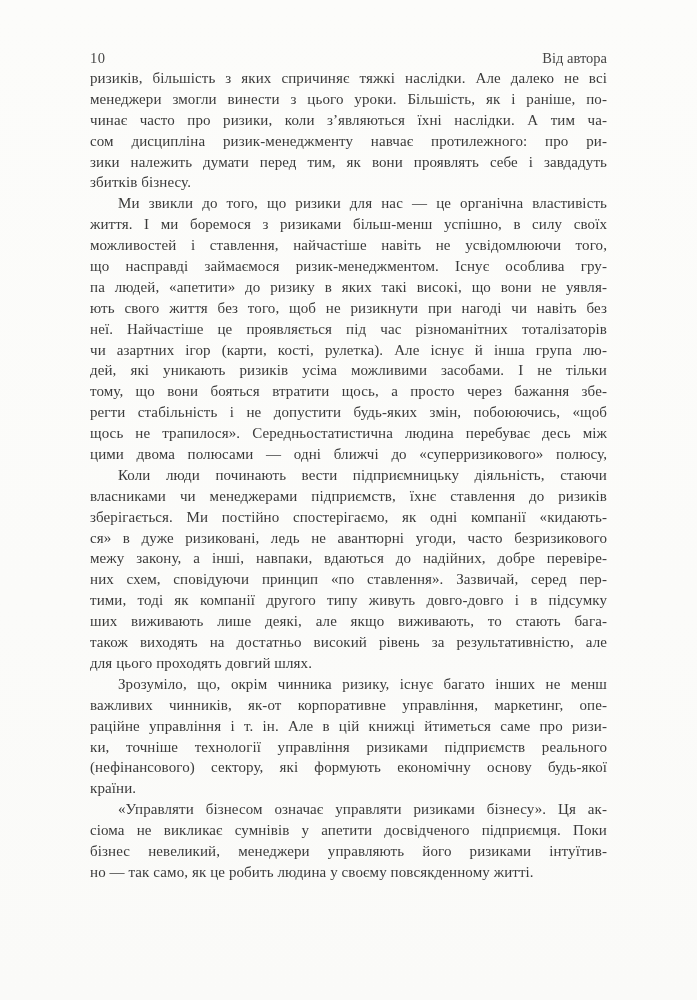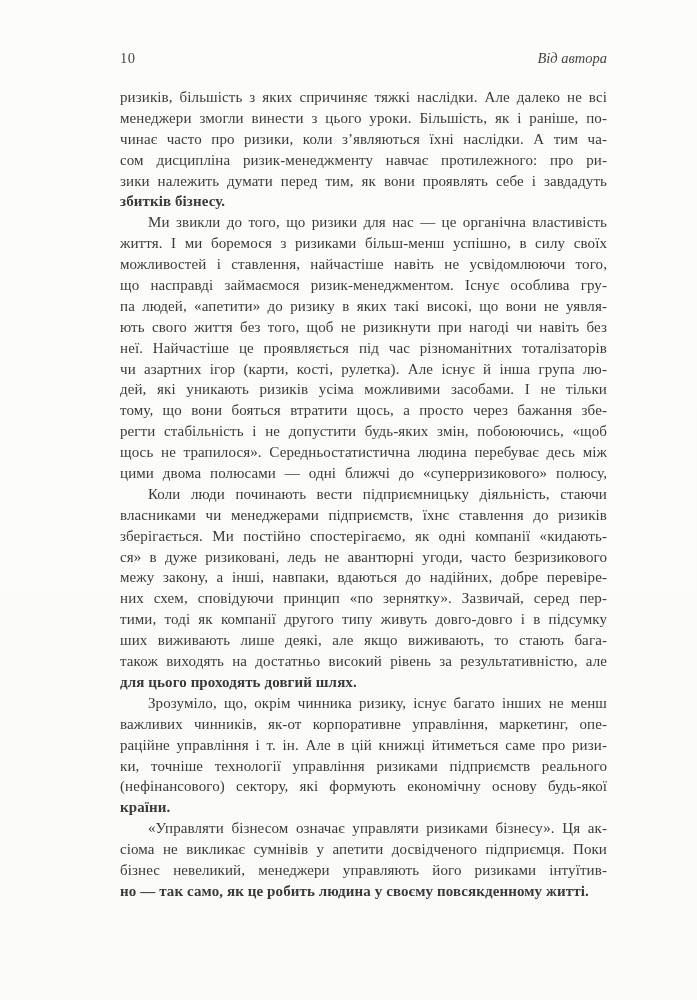--- a/index.html
+++ b/index.html
@@ -11,57 +11,54 @@
     height: 1000px;
     background: #fbfbf9;
     font-family: "Liberation Serif", "DejaVu Serif", serif;
     color: #3a3a3a;
     overflow: hidden;
   }
   .page {
     box-sizing: border-box;
     width: 697px;
     height: 1000px;
-    padding: 50px 90px 0 120px;
+    padding: 50px 90px 0 90px;
     background: linear-gradient(180deg, #fcfcfa 0%, #fbfbf9 60%, #fafaf8 100%);
   }
   .running-head {
     display: flex;
     justify-content: space-between;
     align-items: baseline;
     height: 18px;
     font-size: 14.5px;
     color: #474747;
   }
   .running-head .page-number {
     letter-spacing: 0.5px;
   }
   .running-head .running-title {
-    font-style: italic;
     color: #454545;
   }
   .body-text {
-    margin-top: 19px;
   }
   .paragraph {
     margin: 0;
     padding: 0;
   }
   .line {
     font-size: 15px;
     line-height: 20.9px;
     height: 20.9px;
     text-align: justify;
     text-align-last: justify;
     color: #3a3a3a;
     letter-spacing: 0.1px;
   }
   .line.last {
     text-align-last: left;
-    font-weight: bold;
   }
   .line.first-indent {
     text-indent: 28px;
   }
 </style>
 </head>
 <body>
 
 <div class="page">
   <header class="running-head">
@@ -92,21 +89,21 @@
         <div class="line">регти стабільність і не допустити будь-яких змін, побоюючись, «щоб</div>
         <div class="line">щось не трапилося». Середньостатистична людина перебуває десь між</div>
         <div class="line">цими двома полюсами — одні ближчі до «суперризикового» полюсу,</div>
       </div>
       <div class="paragraph">
         <div class="line first-indent">Коли люди починають вести підприємницьку діяльність, стаючи</div>
         <div class="line">власниками чи менеджерами підприємств, їхнє ставлення до ризиків</div>
         <div class="line">зберігається. Ми постійно спостерігаємо, як одні компанії «кидають-</div>
         <div class="line">ся» в дуже ризиковані, ледь не авантюрні угоди, часто безризикового</div>
         <div class="line">межу закону, а інші, навпаки, вдаються до надійних, добре перевіре-</div>
-        <div class="line">них схем, сповідуючи принцип «по зернятку». Зазвичай, серед пер-</div>
+        <div class="line">них схем, сповідуючи принцип «по ставлення». Зазвичай, серед пер-</div>
         <div class="line">тими, тоді як компанії другого типу живуть довго-довго і в підсумку</div>
         <div class="line">ших виживають лише деякі, але якщо виживають, то стають бага-</div>
         <div class="line">також виходять на достатньо високий рівень за результативністю, але</div>
         <div class="line last">для цього проходять довгий шлях.</div>
       </div>
       <div class="paragraph">
         <div class="line first-indent">Зрозуміло, що, окрім чинника ризику, існує багато інших не менш</div>
         <div class="line">важливих чинників, як-от корпоративне управління, маркетинг, опе-</div>
         <div class="line">раційне управління і т. ін. Але в цій книжці йтиметься саме про ризи-</div>
         <div class="line">ки, точніше технології управління ризиками підприємств реального</div>

